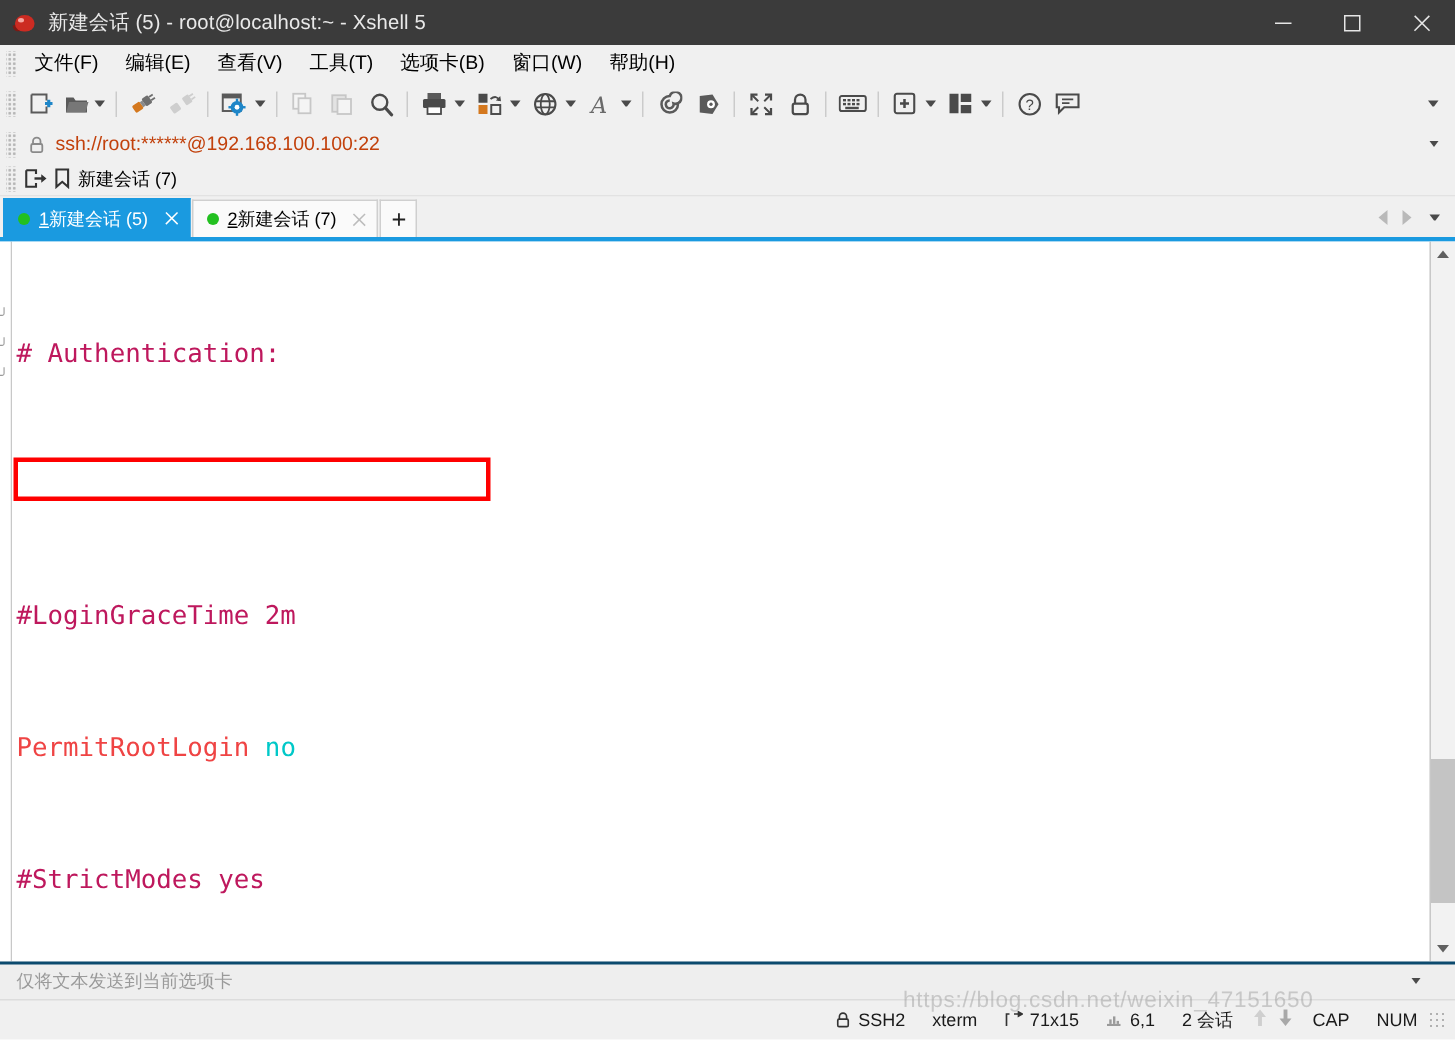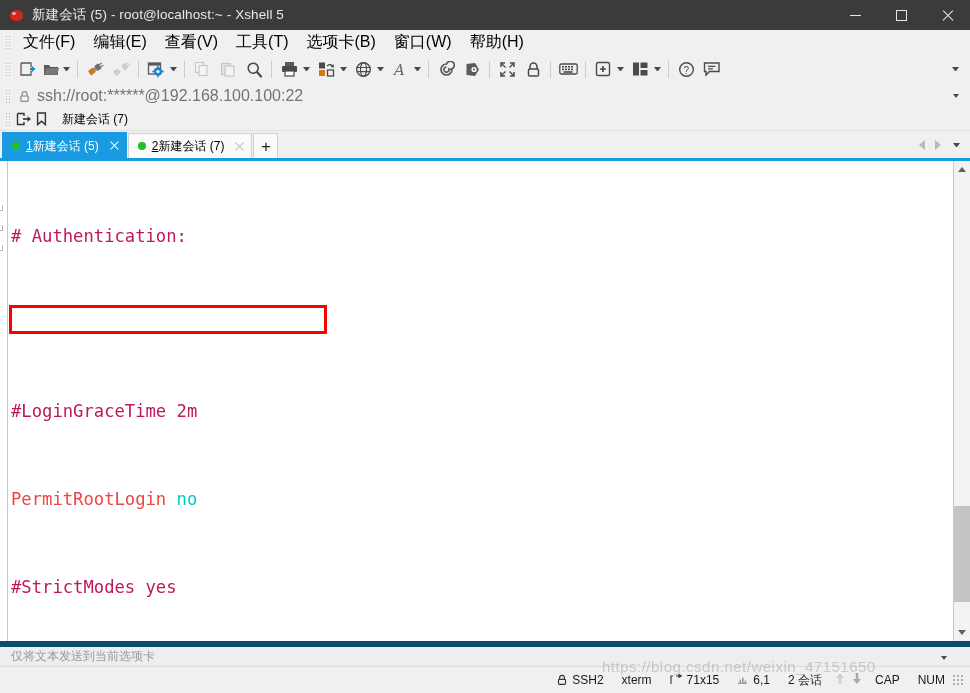--- a/index.html
+++ b/index.html
@@ -107,21 +107,21 @@
   .grip {
     width: 7px; height: 17px;
     margin-right: 3px;
     flex: 0 0 7px;
     background-image:
       radial-gradient(circle, #b6b6b6 0.8px, transparent 1px);
     background-size: 3px 3px;
     background-position: 1px 1px;
   }
   .menu-item {
-    font-size: 16px;
+    font-size: 13px;
     color: #000;
     padding: 3px 9px;
     white-space: nowrap;
     line-height: 16px;
   }
 
   
   .toolbar {
     height: 30px;
     background: #f0f0f0;
@@ -171,22 +171,22 @@
     flex: 1 1 auto;
     height: 22px;
     background: #f0f0f0;
     display: flex;
     align-items: center;
     padding-left: 5px;
     overflow: hidden;
   }
   .addr-lock { margin-right: 7px; flex: 0 0 11px; display:flex; }
   .addr-text {
-    font-size: 16px;
-    color: #737373;
+    font-size: 13px;
+    color: #c2410c;
     white-space: nowrap;
     line-height: 22px;
   }
   .addr-caret { margin-right: 8px; flex: 0 0 9px; }
 
   
   .bookmarkbar {
     height: 23px;
     background: #f0f0f0;
     display: flex;
@@ -194,21 +194,20 @@
     flex: 0 0 23px;
     padding-left: 4px;
     border-bottom: 1px solid #e2e2e2;
   }
   .bm-icon { width: 20px; display: flex; justify-content: center; flex: 0 0 20px; }
   .bm-item {
     display: flex; align-items: center;
     padding: 0 5px 0 2px;
     font-size: 12px; color: #000;
     white-space: nowrap;
-    gap: 10px;
   }
   .bm-item .flag { margin-right: 5px; display: flex; }
 
   
   .tabbar {
     height: 27px;
     background: #f0f0f0;
     display: flex;
     align-items: flex-end;
     flex: 0 0 27px;
@@ -375,21 +374,21 @@
     position: absolute;
     left: 0; right: 0;
     background: #c4c4c4;
   }
 
   
   .sendbar {
     height: 25px;
     flex: 0 0 25px;
     background: #eeeeee;
-    border-top: 6px solid #0c4a6e;
+    border-top: 2px solid #0c4a6e;
     display: flex;
     align-items: center;
     padding-left: 11px;
     position: relative;
   }
   .sendbar-text {
     font-size: 12px;
     color: #9a9a9a;
     white-space: nowrap;
   }

